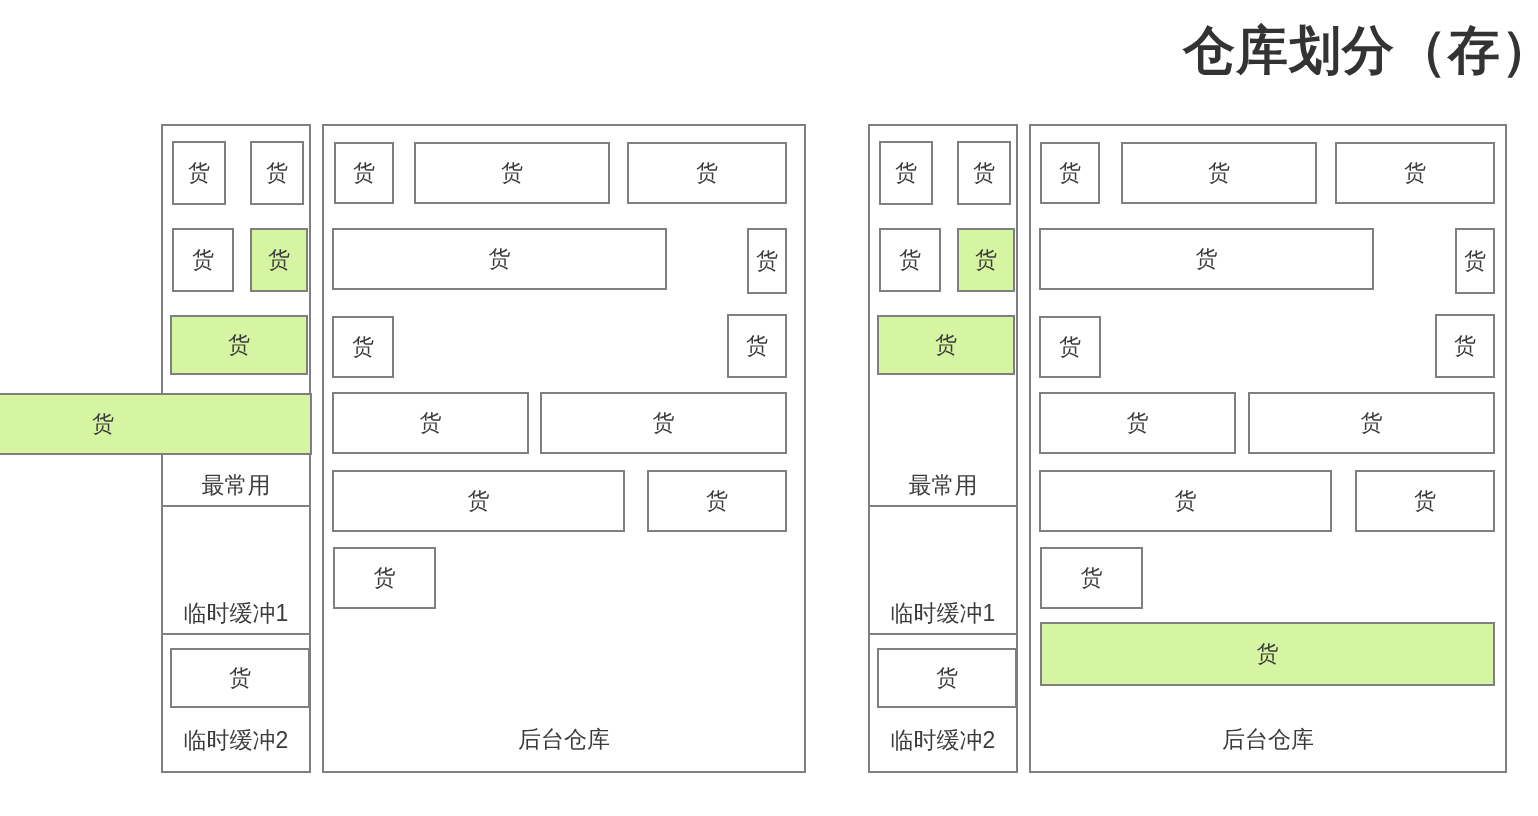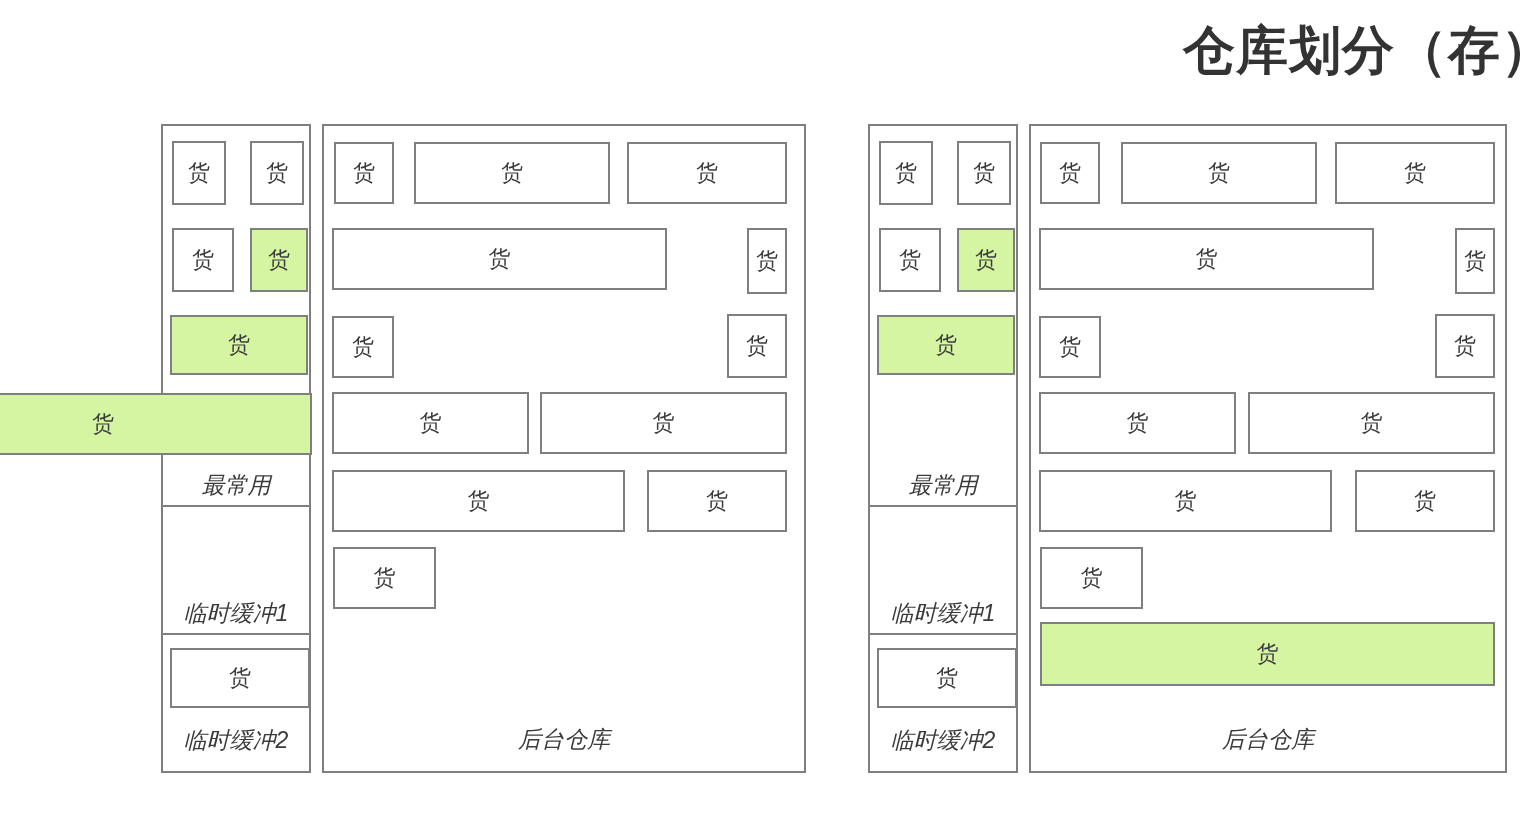--- a/index.html
+++ b/index.html
@@ -59,21 +59,20 @@
   .zone-label {
     position: absolute;
     box-sizing: border-box;
     display: flex;
     align-items: center;
     justify-content: center;
     font-size: 23px;
     color: #3b3b3b;
     line-height: 1;
     white-space: nowrap;
-    font-style: italic;
   }
   .divider {
     position: absolute;
     background: #7f7f7f;
     height: 2px;
   }
   
   .overflow-bar {
     position: absolute;
     box-sizing: border-box;

